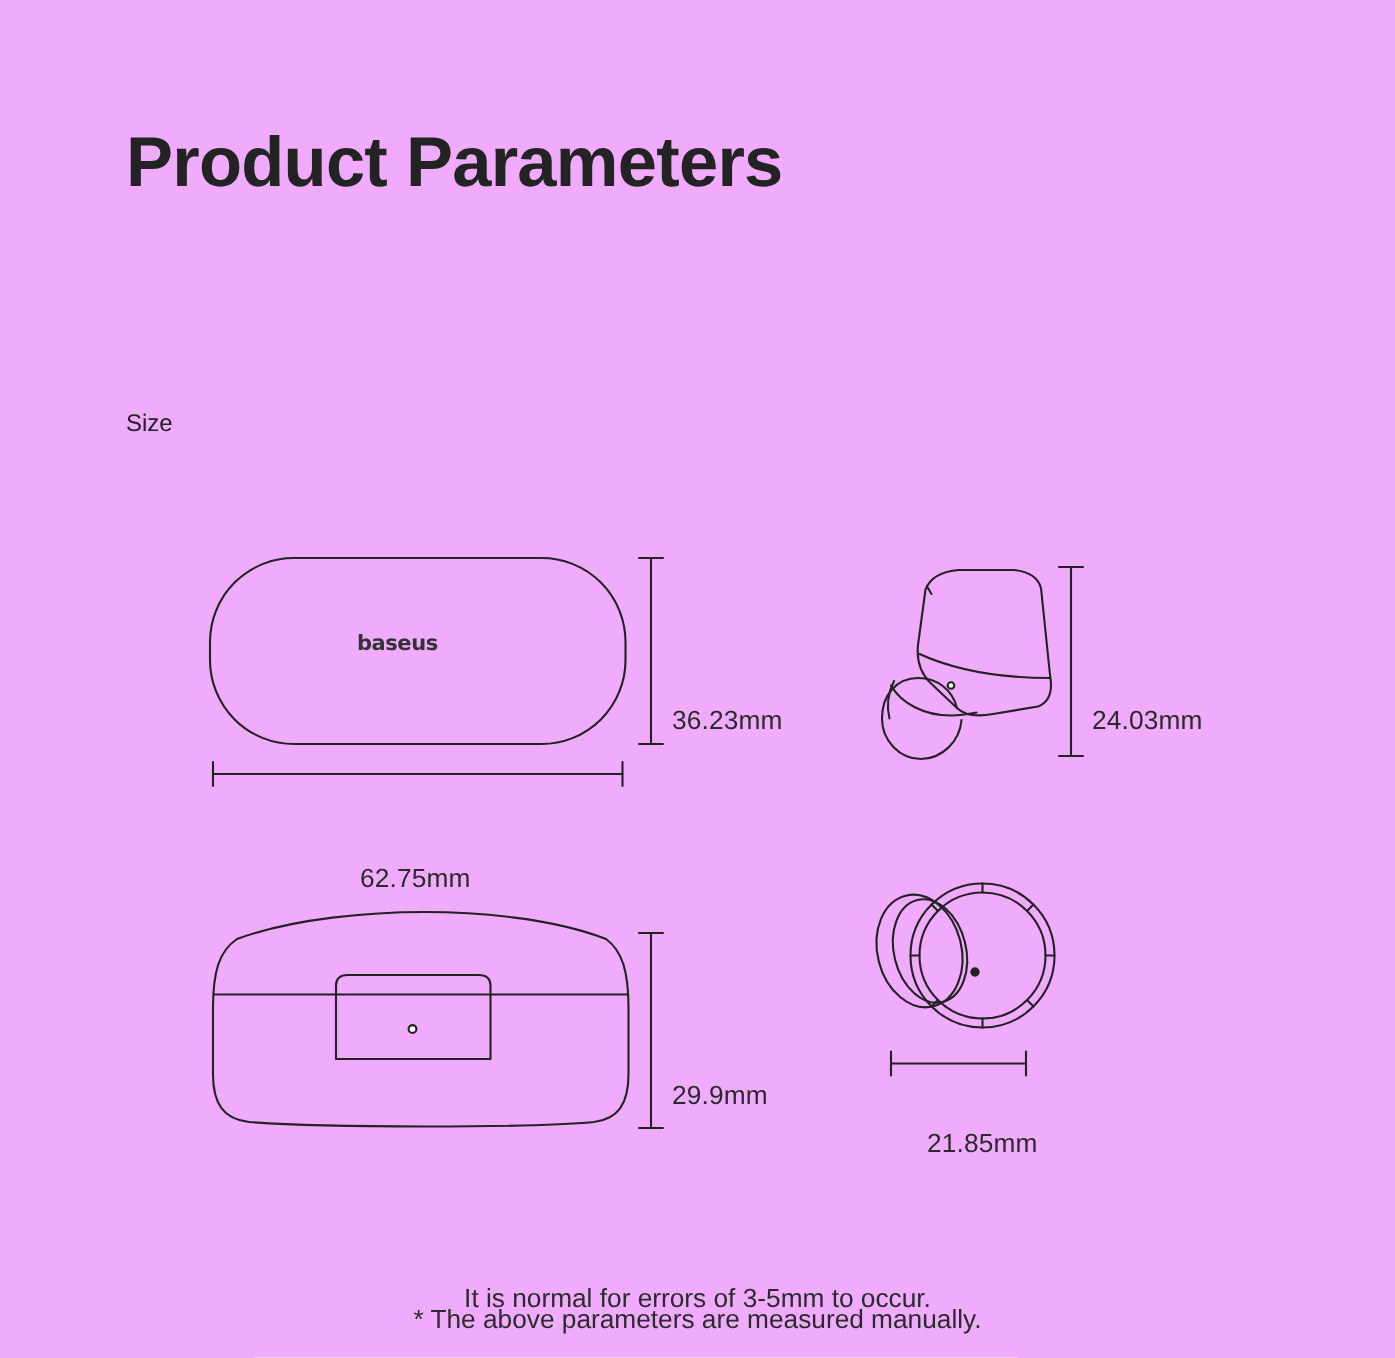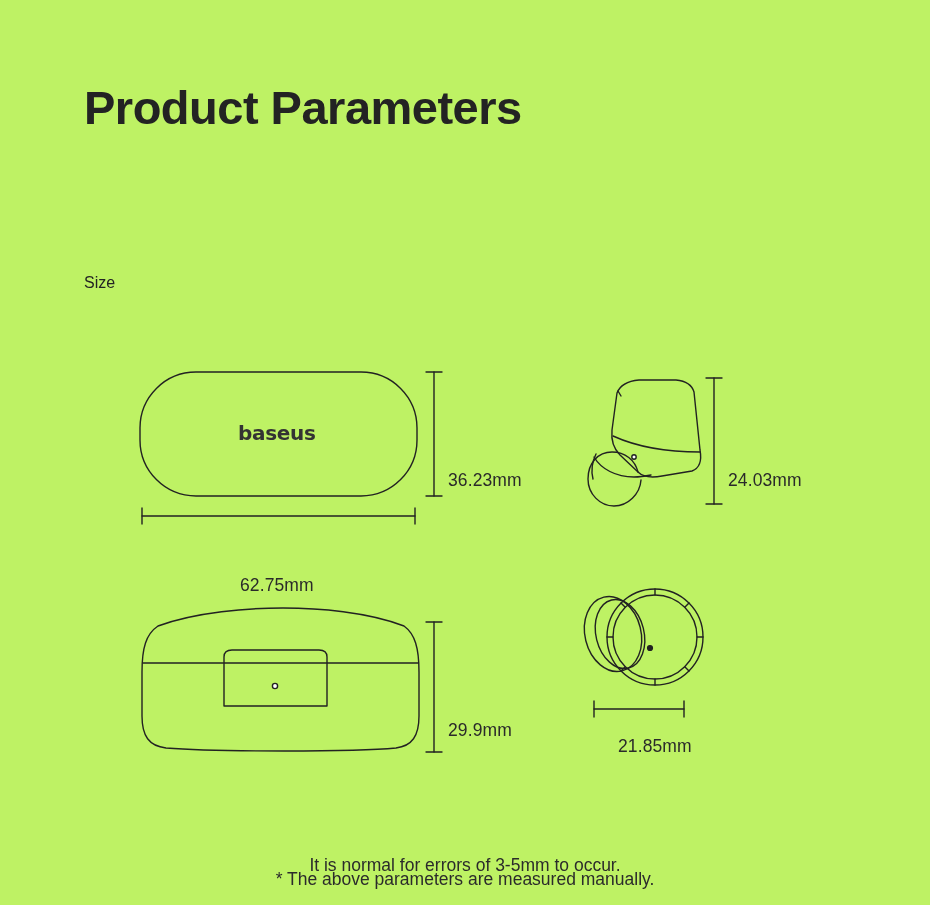--- a/index.html
+++ b/index.html
@@ -12,21 +12,21 @@
     height: 905px;
     position: relative;
     font-family: "Liberation Sans", sans-serif;
     color: #222222;
     overflow: hidden;
   }
 
   #page {
     position: absolute;
     inset: 0;
-    background: #bef264;
+    background: #f0abfc;
     text-decoration: underline;
   }
 
   .page-title {
     position: absolute;
     left: 84px;
     top: 80px;
     font-size: 47px;
     font-weight: bold;
     letter-spacing: -0.5px;
@@ -58,27 +58,27 @@
     color: #2a2a2a;
     white-space: nowrap;
     letter-spacing: 0.1px;
     margin-top: 48px;
   }
 
   #dim-case-height   { left: 448px; top: 422px; }
   #dim-case-width    { left: 240px; top: 527px; }
   #dim-bud-height    { left: 728px; top: 422px; }
   #dim-case-depth    { left: 448px; top: 672px; }
-  #dim-bud-width     { left: 618px; top: 688px; }
+  #dim-bud-width     { left: 618px; top: 704px; }
 
   .logo-wordmark {
     position: absolute;
     left: 238px;
     top: 421px;
-    font-size: 20px;
+    font-size: 14px;
     font-weight: bold;
     letter-spacing: -0.3px;
     color: #333333;
     font-family: "DejaVu Sans", sans-serif;
   }
 
   .footnote {
     position: absolute;
     width: 930px;
     text-align: center;

